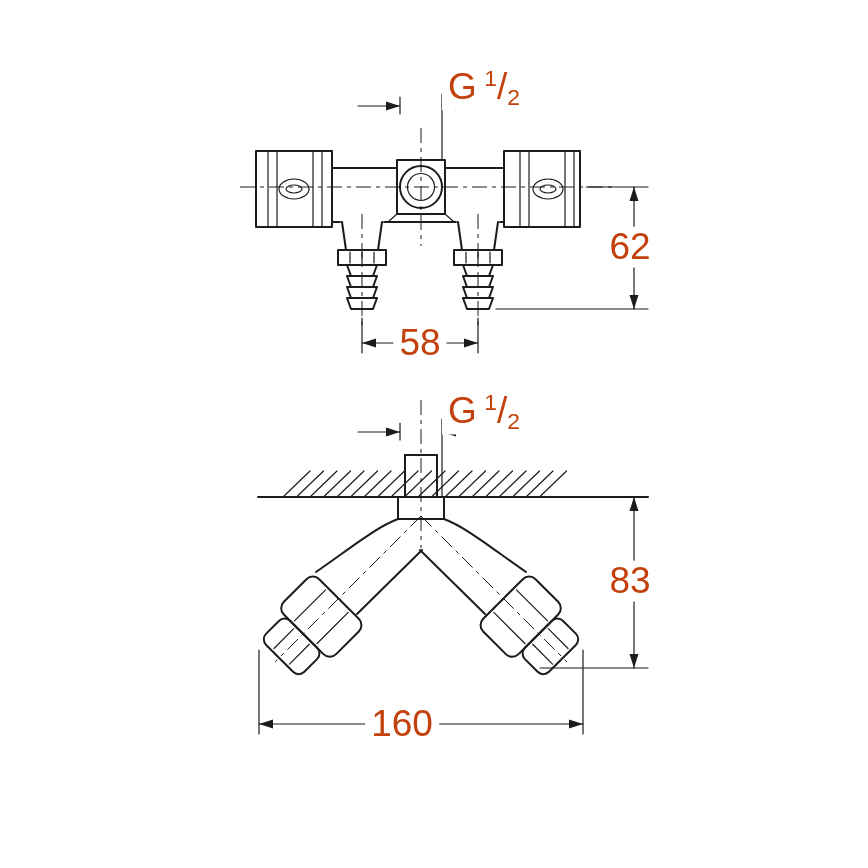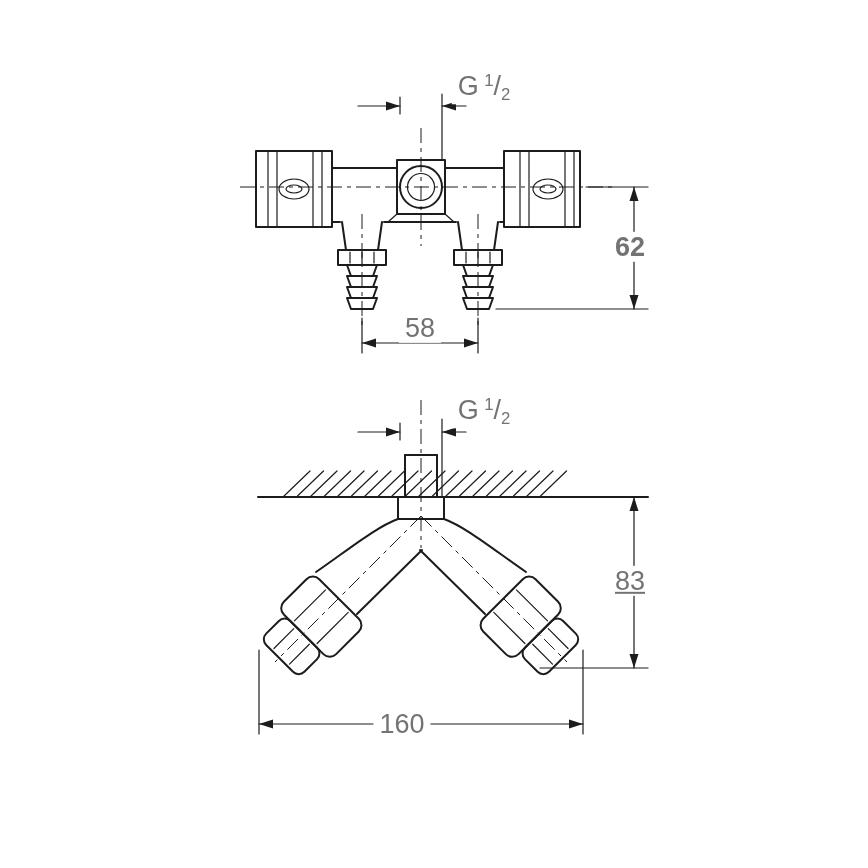--- a/index.html
+++ b/index.html
@@ -9,21 +9,21 @@
   }
   .stage svg{position:absolute;left:0;top:0;}
   
   .o  {stroke:#1c1c1c;fill:none;stroke-width:2;stroke-linecap:round;stroke-linejoin:round;}
   .t  {stroke:#1c1c1c;fill:none;stroke-width:1.2;stroke-linecap:round;}
   .cl {stroke:#1c1c1c;fill:none;stroke-width:1;stroke-dasharray:15 5 4 5;}
   .ar {fill:#1c1c1c;stroke:none;}
   
   .lbl{
     position:absolute;transform:translate(-50%,-50%);
-    font-size:27px;color:#737373;background:#ffffff;
+    font-size:37px;color:#c2410c;background:#ffffff;
     padding:1px 6px;white-space:nowrap;line-height:1.05;
   }
   .lbl sup{font-size:0.62em;vertical-align:0.55em;}
   .lbl sub{font-size:0.62em;vertical-align:-0.28em;}
 </style>
 </head>
 <body>
 
 <div class="stage">
 
@@ -209,23 +209,23 @@
         <line class="t" x1="583" y1="650" x2="583" y2="734"></line>
         <line class="t" x1="259" y1="724" x2="583" y2="724"></line>
         <path class="ar" d="M259 724 L273 719.5 L273 728.5 Z"></path>
         <path class="ar" d="M583 724 L569 719.5 L569 728.5 Z"></path>
       </g>
     </g>
   </svg>
 
   <div class="lbl" style="left:484px;top:88px;"><span>G</span> <sup>1</sup><span>/</span><sub>2</sub></div>
 
-  <div class="lbl" style="left:630px;top:247px;font-weight:bold;">62</div>
-
-  <div class="lbl" style="left:420px;top:328px;">58</div>
+  <div class="lbl" style="left:630px;top:247px;">62</div>
+
+  <div class="lbl" style="left:420px;top:343px;">58</div>
 
   <div class="lbl" style="left:484px;top:412px;"><span>G</span> <sup>1</sup><span>/</span><sub>2</sub></div>
 
-  <div class="lbl" style="left:630px;top:581px;text-decoration:underline;">83</div>
+  <div class="lbl" style="left:630px;top:581px;">83</div>
 
   <div class="lbl" style="left:402px;top:724px;">160</div>
 
 </div>
 
 </body></html>

